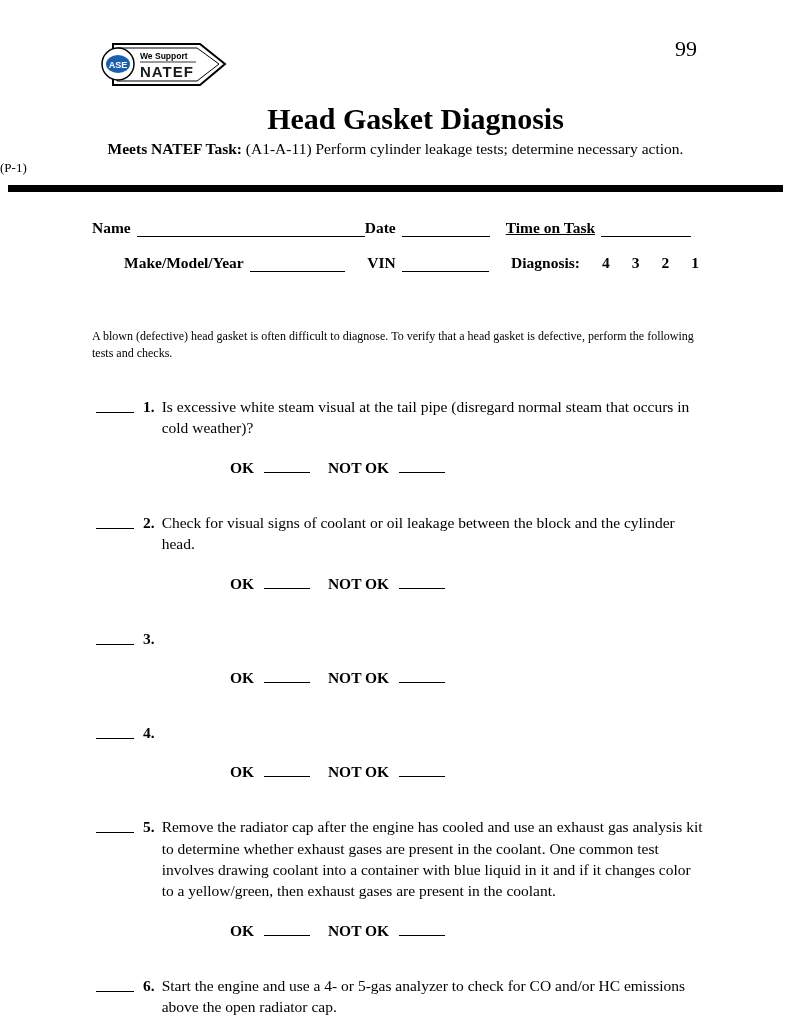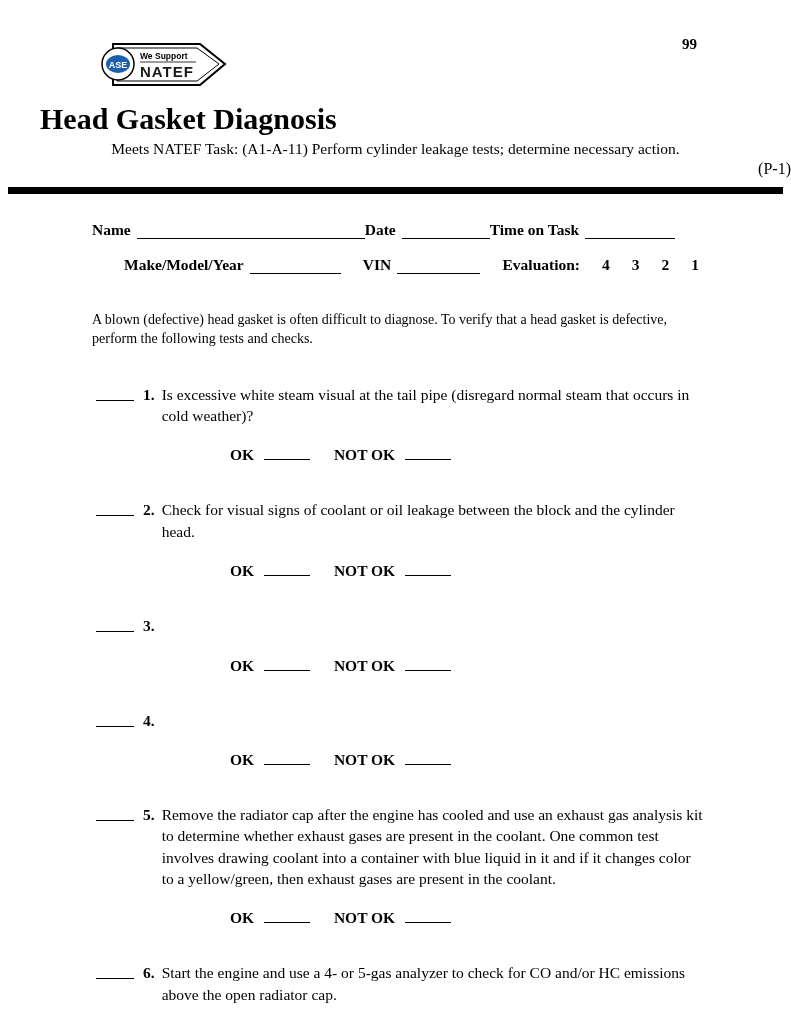--- a/index.html
+++ b/index.html
@@ -3,48 +3,48 @@
 <meta charset="utf-8">
 <style>
   html,body { margin:0; padding:0; background:#ffffff; }
   .page {
     width:791px; height:1024px; background:#ffffff; color:#000;
     font-family:"Liberation Serif", serif; position:relative;
     box-sizing:border-box; overflow:hidden;
   }
   .header { display:flex; justify-content:space-between; align-items:flex-start;
     padding:36px 94px 0 96px; }
-  .page-number { font-weight:bold; font-size:15px; }
+  .page-number { font-weight:normal; font-size:22px; }
   .logo-wrap { width:132px; height:56px; }
-  .doc-title { font-size:30px; font-weight:bold; margin-top:10px;margin-left:40px; }
+  .doc-title { text-align:center; font-size:30px; font-weight:bold; margin-top:10px;margin-left:40px; }
   .task-line { text-align:center; font-size:15.5px; margin-top:4px; }
-  .task-label { font-weight:normal; }
-  .task-priority { text-align:right; font-size:16px; margin-top:2px; }
+  .task-label { font-weight:bold; }
+  .task-priority { text-align:left; font-size:13px; margin-top:2px; }
   .thick-rule { height:7px; background:#000; margin:9px 8px 0 8px; }
 
   .blank { display:inline-block; border-bottom:1.4px solid #000; height:15px; vertical-align:baseline; }
 
   .form-row { display:flex; align-items:flex-end; font-size:15.5px; font-weight:bold;
     padding:0 92px; }
   .row-name { margin-top:27px; }
   .row-make { margin-top:17px;margin-left:32px; }
   .form-row .lbl { flex:none; }
   .eval-num { display:inline-block; margin-left:22px; }
 
-  .intro { font-size:14px; line-height:1.38; margin-top:36px; padding:0 90px 0 92px; }
+  .intro { font-size:12px; line-height:1.38; margin-top:56px; padding:0 90px 0 92px; }
 
   .item { display:flex; align-items:flex-start; font-size:15.5px; line-height:1.38;
     padding:0 88px 0 96px; }
   .lead-blank { width:38px; height:16px; border-bottom:1.4px solid #000; flex:none; margin-right:9px; }
   .item-num { font-weight:bold; flex:none; margin-right:7px; }
   .item-text { flex:1; }
 
   .ok-row { padding-left:230px; font-size:15.5px; font-weight:bold; margin-top:18px; }
   .ok-row .blank { width:46px; }
-  .ok-row .notok { margin-left:20px; }
+  .ok-row .notok { margin-left:14px; }
   .ok-row .blank + .notok { }
 
   .mt-item { margin-top:35px; }
 </style>
 </head>
 <body>
 
 <div class="page">
 
   <div class="header">
@@ -71,30 +71,30 @@
   </div>
   <div class="task-priority">(P-1)</div>
 
   <div class="thick-rule"></div>
 
   <div class="form-row row-name">
     <span class="lbl">Name</span>
     <span class="blank" style="width:228px; margin-left:6px;"></span>
     <span class="lbl" style="">Date</span>
     <span class="blank" style="width:88px; margin-left:6px;"></span>
-    <span class="lbl" style="">Time on Task</span>
+    <span class="lbl" style="margin-left:16px;text-decoration:underline;">Time on Task</span>
     <span class="blank" style="width:90px; margin-left:6px;"></span>
   </div>
 
   <div class="form-row row-make">
     <span class="lbl">Make/Model/Year</span>
     <span class="blank" style="width:140px; margin-left:6px;"></span>
     <span class="lbl" style="margin-left:22px;">VIN</span>
     <span class="blank" style="width:128px; margin-left:6px;"></span>
-    <span class="lbl" style="margin-left:22px;">Evaluation:</span>
+    <span class="lbl" style="margin-left:22px;">Diagnosis:</span>
     <span class="eval-num">4</span>
     <span class="eval-num">3</span>
     <span class="eval-num">2</span>
     <span class="eval-num">1</span>
   </div>
 
   <div class="intro">A blown (defective) head gasket is often difficult to diagnose.  To verify that a head gasket is defective, perform the following tests and checks.</div>
 
   <div class="item mt-item">
     <span class="lead-blank"></span>

